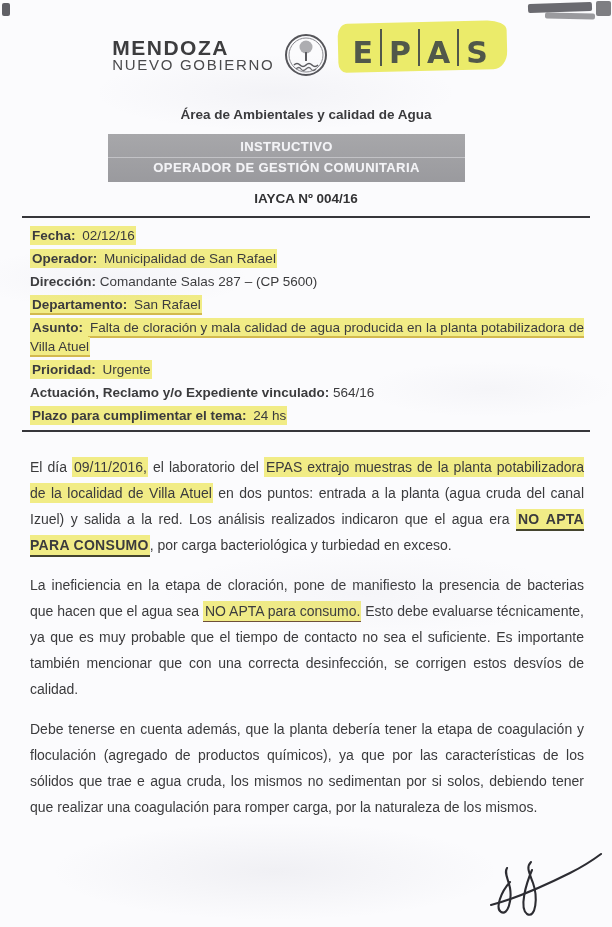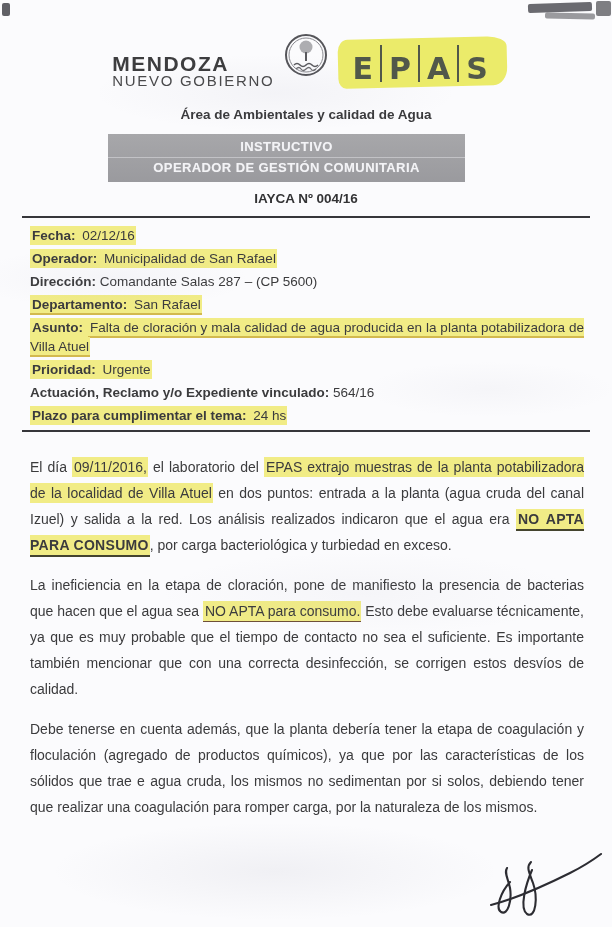--- a/index.html
+++ b/index.html
@@ -24,21 +24,21 @@
       radial-gradient(320px 70px at 45% 94%, rgba(130,130,155,.09), transparent 70%),
       radial-gradient(180px 40px at 80% 42%, rgba(140,140,165,.05), transparent 70%);
   }
   
   .mark{position:absolute;background:#3a3a40;border-radius:2px;}
   .mark.tl{left:2px;top:3px;width:8px;height:13px;opacity:.8;}
   .mark.tr1{left:528px;top:3px;width:64px;height:9px;transform:rotate(-2deg);opacity:.75;}
   .mark.tr2{left:545px;top:13px;width:50px;height:6px;transform:rotate(1deg);opacity:.5;}
   .mark.tr3{left:596px;top:1px;width:15px;height:15px;opacity:.65;}
 
-  .header{display:flex;justify-content:center;align-items:flex-end;gap:9px;padding-top:25px;position:relative;}
+  .header{display:flex;justify-content:center;align-items:flex-start;gap:9px;padding-top:25px;position:relative;}
   .mendoza{margin-top:12px;text-align:left;}
   .mendoza-title{font-size:21px;font-weight:bold;letter-spacing:1.5px;color:#3d3d3f;line-height:22px;}
   .mendoza-sub{font-size:15px;letter-spacing:1.7px;color:#4a4a4c;line-height:12px;font-weight:normal;}
   .emblem{margin-top:4px;flex:0 0 auto;}
   .epas-block{position:relative;margin-left:5px;padding:3px 12px 5px 9px;}
   .epas-block::before{
     content:"";position:absolute;inset:-3px -8px 0 -5px;
     background:#ebeb6a;
     border-radius:10px 20px 14px 8px / 12px 10px 18px 10px;
     transform:rotate(-1.4deg);

